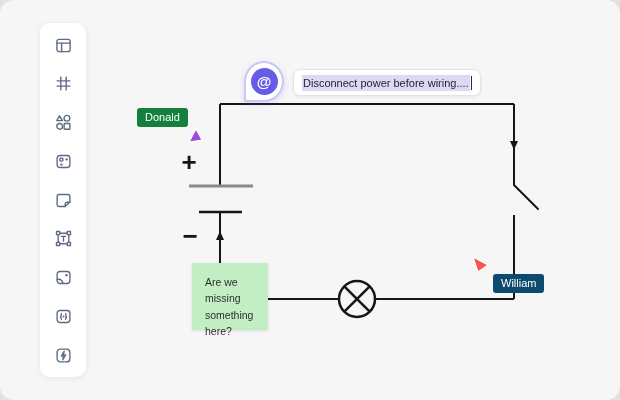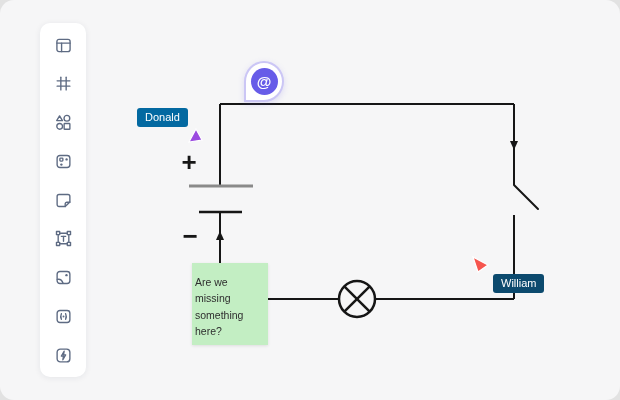--- a/index.html
+++ b/index.html
@@ -32,35 +32,35 @@
   }
   .tool svg { stroke:#5e6b83; fill:none; stroke-width:1.3; stroke-linecap:round; stroke-linejoin:round; }
   .tool svg .fl { fill:#5e6b83; stroke:none; }
 
   
   .circuit-svg { position:absolute; left:0; top:0; }
 
   
   .sticky-note {
     position:absolute; left:192px; top:263px;
-    width:76px; height:82px; box-sizing:border-box;
+    width:76px; height:67px; box-sizing:border-box;
     background:#c3eec3;
-    padding:11px 3px;
+    padding:11px 13px;
     font-size:10.5px; line-height:1.55; color:#2e2e2e;
     box-shadow:0 1px 3px rgba(0,0,0,.10);
   }
 
   
   .cursor-label {
     position:absolute;
     padding:3px 8px 4px 8px;
     border-radius:3px;
     color:#ffffff; font-size:11px;
   }
-  .cursor-label.donald { left:137px; top:108px; background:#0369a1; }
+  .cursor-label.donald { left:137px; top:108px; background:#15803d; }
   .cursor-label.william { left:493px; top:274px; background:#0c4a6e; }
   .cursor-arrow { position:absolute; }
   .cursor-arrow.donald { left:186px; top:127px; }
   .cursor-arrow.william { left:471px; top:255px; }
 
   
   .comment-pin {
     position:absolute; left:244px; top:61px;
     width:40px; height:41px; box-sizing:border-box;
     background:#ffffff;
@@ -144,20 +144,24 @@
   <div class="cursor-label william">
     <span>William</span>
   </div>
   <svg class="cursor-arrow william" width="20" height="20" viewBox="0 0 20 20">
     <path d="M2 2 L7 17 L17 10 Z" fill="#f6554e" stroke="#ffffff" stroke-width="1.2"></path>
   </svg>
 
   <div class="comment-pin">
     <div class="comment-avatar">@</div>
   </div>
+  <div class="comment-pill">
+    <span class="selected">Disconnect power before wiring....</span>
+    <span class="caret"></span>
+  </div>
 
   <div class="sidebar">
 
     <div class="tool">
       <svg width="17" height="17" viewBox="0 0 16 16">
         <rect x="1.8" y="2.2" width="12.4" height="11.6" rx="2"></rect>
         <path d="M1.8 5.8 H14.2"></path>
           <path d="M6.2 5.8 V13.8"></path>
       </svg>
     </div>

